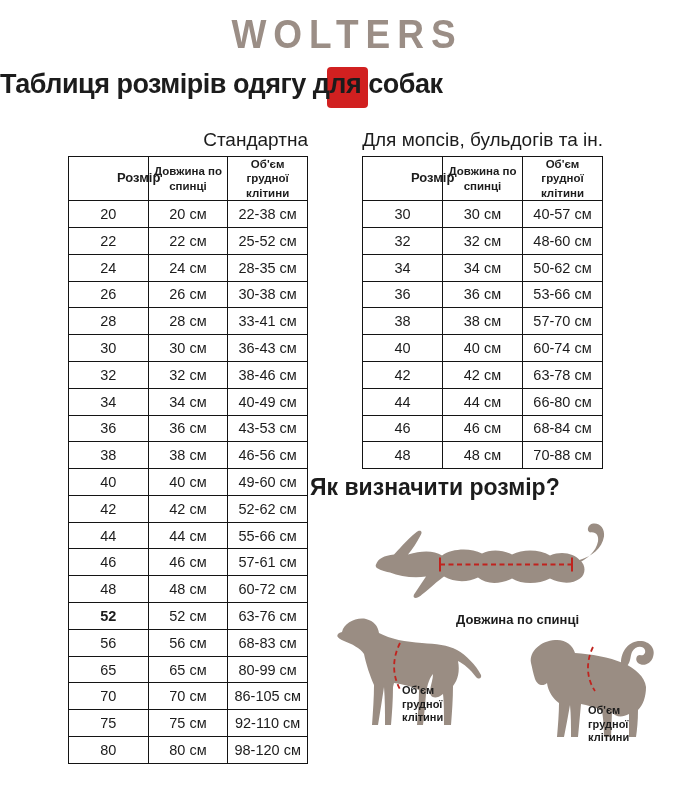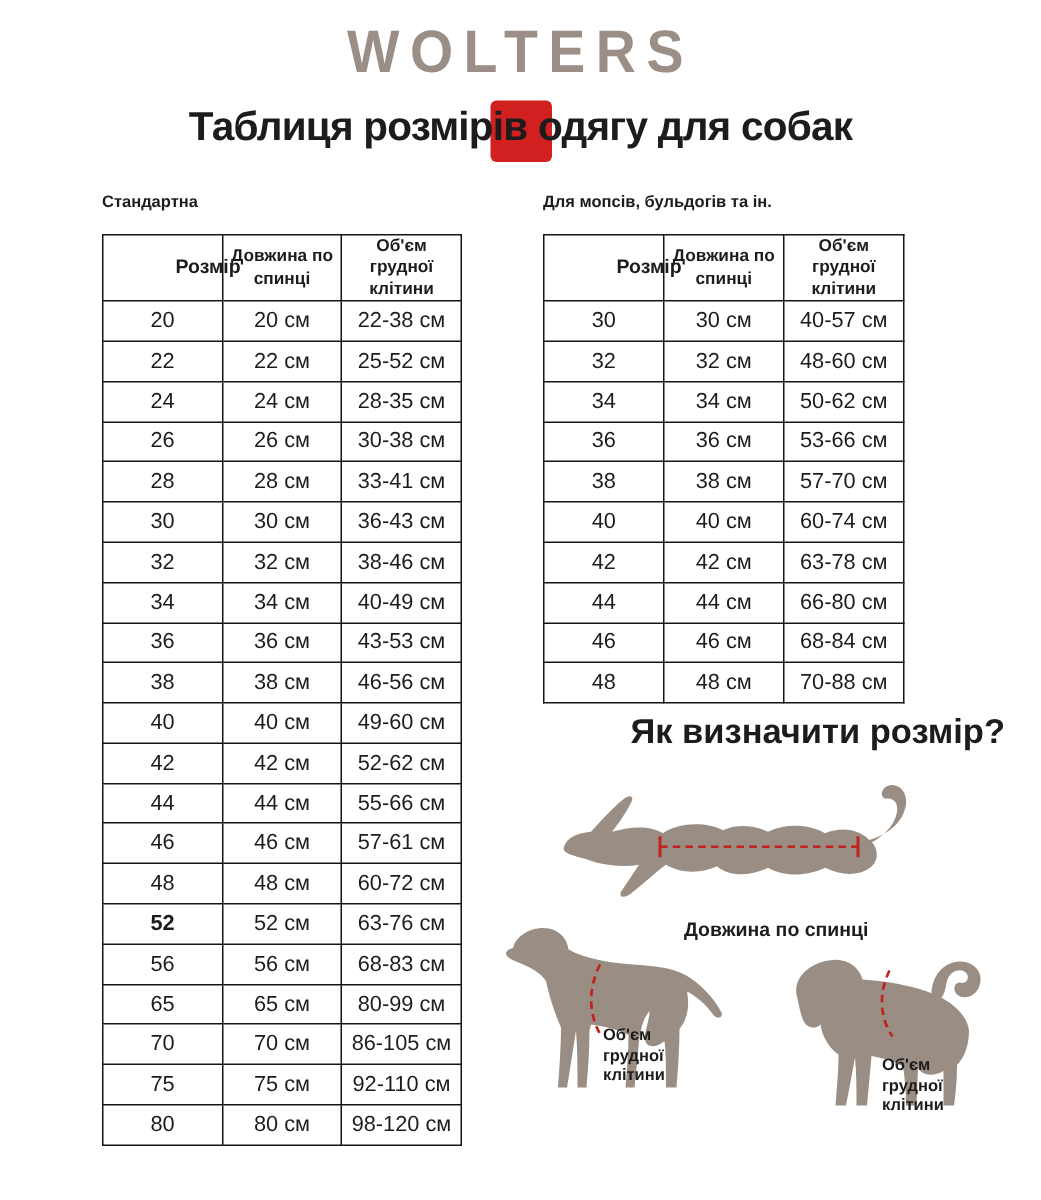--- a/index.html
+++ b/index.html
@@ -9,41 +9,41 @@
   html,body{margin:0;padding:0;background:#fff;}
   #page{position:relative;width:694px;height:800px;background:#fff;overflow:hidden;
         font-family:"Liberation Sans",sans-serif;color:var(--text);}
 
   
   .logo-row{position:absolute;top:16px;left:0;width:100%;display:flex;
             justify-content:center;align-items:center;gap:14px;flex-direction:column;}
   .logo-text{font-size:37px;font-weight:bold;letter-spacing:7px;color:var(--logo-gray);
              line-height:1;transform:scaleY(1.08);}
   .logo-square{width:41px;height:41px;background:var(--brand-red);border-radius:4px;}
-  .page-title{position:absolute;top:69px;left:0;width:100%;text-align:center;
+  .page-title{position:absolute;top:69px;left:0;width:100%;
               font-size:27px;font-weight:bold;letter-spacing:-0.5px;}
 
   
-  .tbl-subtitle{position:absolute;top:129px;text-align:left;font-size:11px;font-weight:bold;}
+  .tbl-subtitle{position:absolute;top:129px;text-align:right;font-size:19px;font-weight:normal;}
   #subtitle-standard{left:68px;width:240px;}
   #subtitle-pugs{left:362px;width:241px;}
   table.size-table{position:absolute;top:156px;border-collapse:collapse;table-layout:fixed;
                    background:#fff;}
   #table-standard{left:68px;width:240px;}
   #table-pugs{left:362px;width:241px;}
   .size-table th,.size-table td{border:1.5px solid #141414;text-align:center;
                                 vertical-align:middle;padding:0;}
   .size-table th{height:34px;font-size:11.5px;line-height:1.25;font-weight:bold;}
   .size-table th.col-size{font-size:13px;padding-left:48px;}
   .size-table td{height:25.8px;font-size:14.5px;}
   .size-table col{width:33.3%;}
   td.bold-size{font-weight:bold;}
 
   
-  .guide-title{position:absolute;left:330px;top:474px;width:340px;text-align:right;
+  .guide-title{position:absolute;left:310px;top:474px;width:340px;text-align:left;
                font-size:23px;font-weight:bold;}
   .dog{position:absolute;}
   #dog-topview{left:372px;top:516px;width:240px;height:96px;}
   #label-back-length{position:absolute;left:400px;top:612px;width:235px;text-align:center;
                      font-size:13px;font-weight:bold;}
   #dog-side{left:330px;top:614px;width:155px;height:125px;}
   #dog-bulldog{left:523px;top:633px;width:142px;height:112px;}
   .chest-label{position:absolute;font-size:11px;font-weight:bold;line-height:13.5px;}
   #label-chest-left{left:402px;top:684px;}
   #label-chest-right{left:588px;top:704px;}

